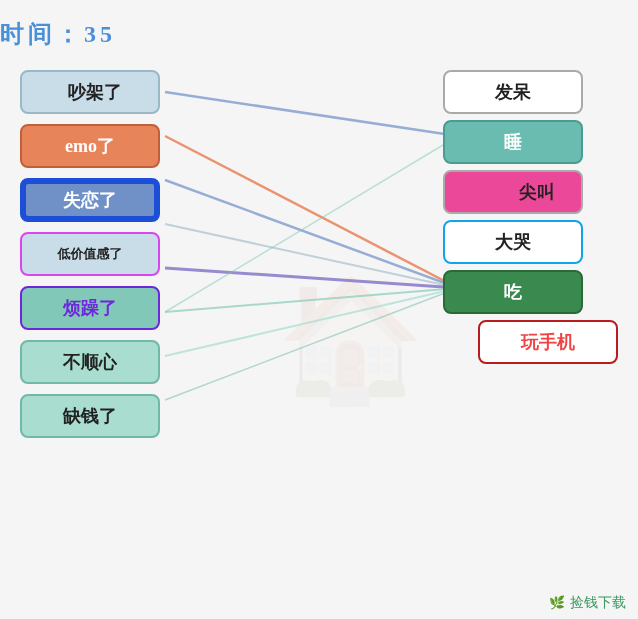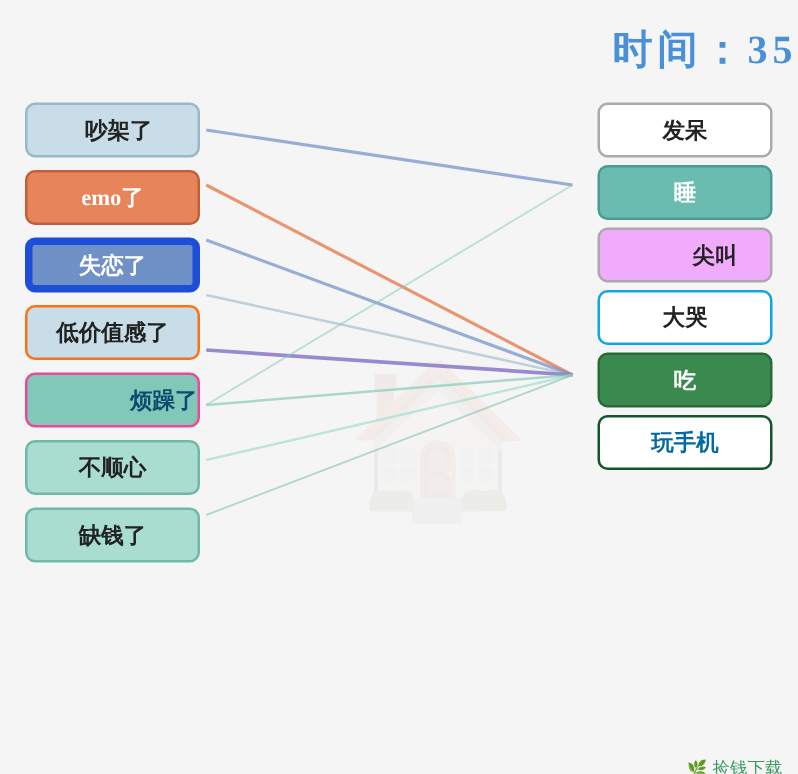--- a/index.html
+++ b/index.html
@@ -6,23 +6,23 @@
     body {
       width: 638px;
       height: 619px;
       background: #f5f5f5;
       font-family: 'SimSun', 'STSong', serif;
       overflow: hidden;
       position: relative;
     }
 
     .header {
-      text-align: right;
+      text-align: left;
       padding: 18px 0 10px 0;
-      font-size: 32px;
+      font-size: 24px;
       color: #4a90d9;
       font-weight: bold;
       letter-spacing: 4px;
     }
 
     .main-area {
       position: relative;
       width: 638px;
       height: 560px;
     }
@@ -126,51 +126,51 @@
   <div class="left-col">
     <div class="item-box" style="background:#c8dde8; border:2px solid #9ab8c8; color:#222;padding-left:10px;">
       <span>吵架了</span>
     </div>
     <div class="item-box" style="background:#e8845a; border:2px solid #c0603a; color:#fff;">
       <span>emo了</span>
     </div>
     <div class="item-box" style="background:#7090c8; border:6px solid #1d4ed8; color:#fff;">
       <span>失恋了</span>
     </div>
-    <div class="item-box" style="background:#c8dde8; border:2px solid #f97316; color:#222; font-size:18px;">
+    <div class="item-box" style="background:#c8dde8; border:2px solid #d946ef; color:#222; font-size:13px;">
       <span>低价值感了</span>
     </div>
-    <div class="item-box" style="background:#82c8b8; border:2px solid #ec4899; color:#0c4a6e;justify-content:flex-end;">
+    <div class="item-box" style="background:#82c8b8; border:2px solid #6d28d9; color:#6d28d9;">
       <span>烦躁了</span>
     </div>
     <div class="item-box" style="background:#a8ddd0; border:2px solid #70b8a8; color:#222;">
       <span>不顺心</span>
     </div>
     <div class="item-box" style="background:#a8ddd0; border:2px solid #70b8a8; color:#222;">
       <span>缺钱了</span>
     </div>
   </div>
 
   <div class="right-col">
     <div class="item-box" style="background:#fff; border:2px solid #aaa; color:#222;">
       <span>发呆</span>
     </div>
     <div class="item-box" style="background:#6bbcb0; border:2px solid #4a9c90; color:#fff;">
       <span>睡</span>
     </div>
-    <div class="item-box" style="background:#f0abfc; border:2px solid #aaa; color:#222;padding-left:48px;">
+    <div class="item-box" style="background:#ec4899; border:2px solid #aaa; color:#222;padding-left:48px;">
       <span>尖叫</span>
     </div>
     <div class="item-box" style="background:#fff; border:2px solid #0ea5e9; color:#222;">
       <span>大哭</span>
     </div>
     <div class="item-box" style="background:#3a8a50; border:2px solid #2a6a38; color:#fff;">
       <span>吃</span>
     </div>
-    <div class="item-box" style="background:#fff; border:2px solid #14532d; color:#0369a1;">
+    <div class="item-box" style="background:#fff; border:2px solid #b91c1c; color:#ef4444;margin-left:35px;">
       <span>玩手机</span>
     </div>
   </div>
 
   <div class="watermark">
     <span style="color:#3a9a60;">🌿</span>
     <span style="color:#3a9a60; font-size:14px;">捡钱下载</span>
   </div>
 </div>
 

